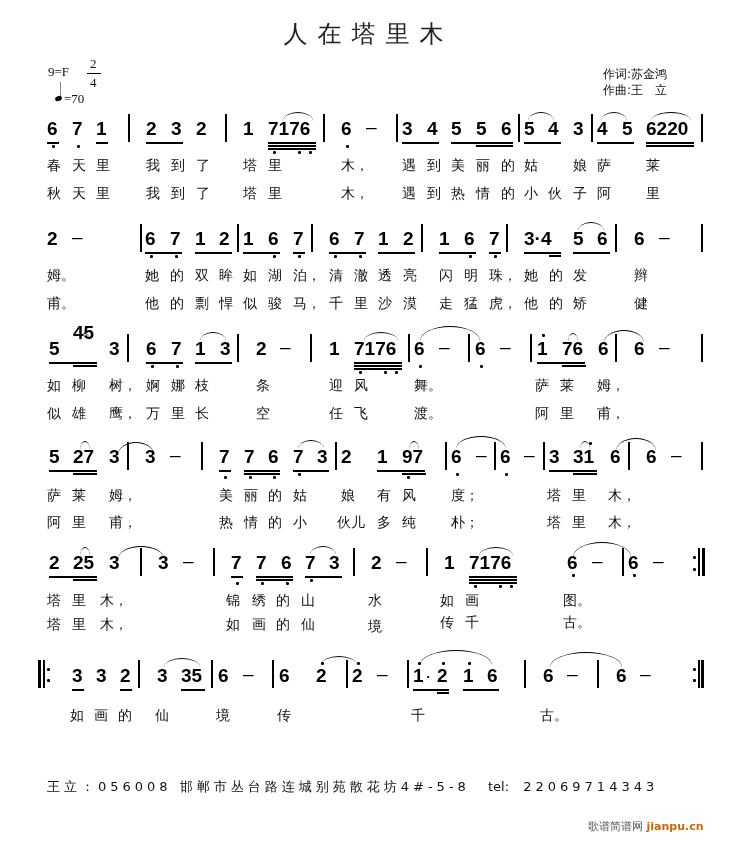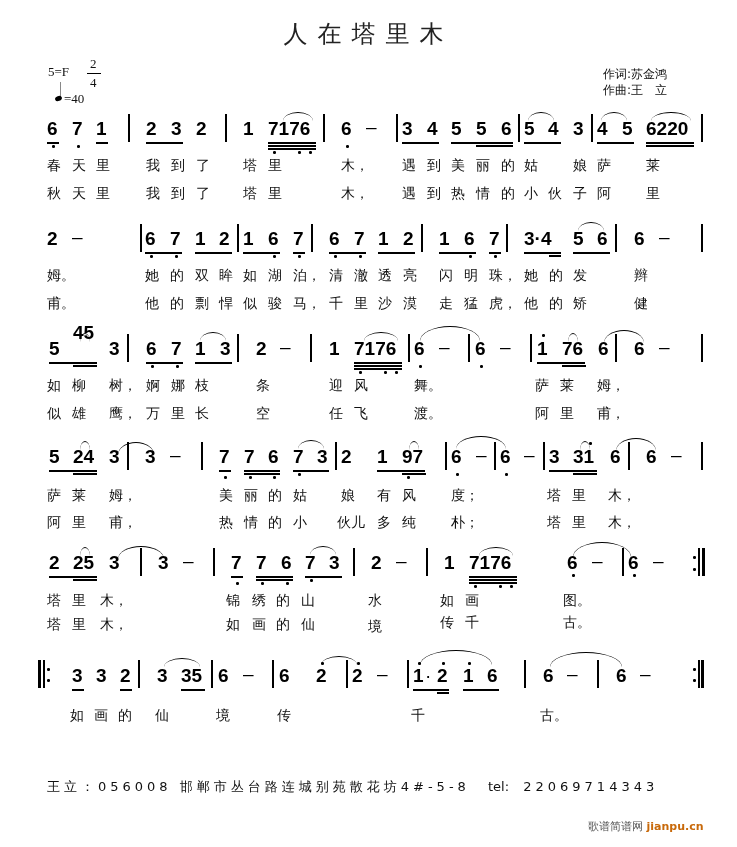--- a/index.html
+++ b/index.html
@@ -15,27 +15,27 @@
   .dot{position:absolute;width:2.5px;height:2.5px;background:#000;border-radius:50%;}
   .arc{position:absolute;border-top:1.2px solid #000;border-radius:50% 50% 0 0 / 100% 100% 0 0;height:8px;}
   .footer{font-size:13px;letter-spacing:4px;color:#111;}
   .wm{font-size:11px;color:#555;}
   .wm .brand{color:#c8690a;font-weight:bold;}
 </style>
 </head>
 <body>
 
 <div class="abs title">人在塔里木</div>
-<div class="abs meta" style="left:48px;top:64px;">5=F</div>
+<div class="abs meta" style="left:48px;top:64px;">9=F</div>
 <div class="abs meta" style="left:90px;top:56px;">2</div>
 <div class="abs" style="left:87px;top:73px;width:14px;height:1px;background:#000;"></div>
 <div class="abs meta" style="left:90px;top:75px;">4</div>
 <div class="abs" style="left:60px;top:82px;width:1px;height:16px;background:#888;"></div>
 <div class="abs" style="left:55px;top:96px;width:7px;height:5px;background:#000;border-radius:50%;transform:rotate(-20deg);"></div>
-<div class="abs meta" style="left:64px;top:91px;">=40</div>
+<div class="abs meta" style="left:64px;top:91px;">=70</div>
 <div class="abs credits" style="left:603px;top:66px;">作词:苏金鸿</div>
 <div class="abs credits" style="left:603px;top:82px;">作曲:王　立</div>
 
 <div>
   <span class="n" style="left:47px;top:118px">6</span>
   <span class="n" style="left:72px;top:118px">7</span>
   <span class="n" style="left:96px;top:118px">1</span>
   <div class="ul" style="left:47px;top:142px;width:12px"></div>
   <div class="ul" style="left:96px;top:142px;width:12px"></div>
   <div class="dot" style="left:52px;top:145px"></div>
@@ -293,21 +293,21 @@
   <span class="ly" style="left:329px;top:404px">任</span>
   <span class="ly" style="left:354px;top:404px">飞</span>
   <span class="ly" style="left:414px;top:404px">渡。</span>
   <span class="ly" style="left:535px;top:404px">阿</span>
   <span class="ly" style="left:560px;top:404px">里</span>
   <span class="ly" style="left:597px;top:404px">甫，</span>
 </div>
 
 <div>
   <span class="n" style="left:49px;top:446px">5</span>
-  <span class="n" style="left:73px;top:446px">24</span>
+  <span class="n" style="left:73px;top:446px">27</span>
   <div class="arc" style="left:80px;top:441px;width:10px"></div>
   <div class="ul" style="left:49px;top:470px;width:48px"></div>
   <div class="ul" style="left:73px;top:473px;width:24px"></div>
   <span class="n" style="left:109px;top:446px">3</span>
   <div class="arc" style="left:118px;top:442px;width:36px;height:12px"></div>
   <div class="bar" style="left:127px;top:442px"></div>
   <span class="n" style="left:145px;top:446px">3</span>
   <span class="n" style="left:170px;top:444px;font-weight:normal">–</span>
   <div class="bar" style="left:201px;top:442px"></div>
   <span class="n" style="left:219px;top:446px">7</span>

